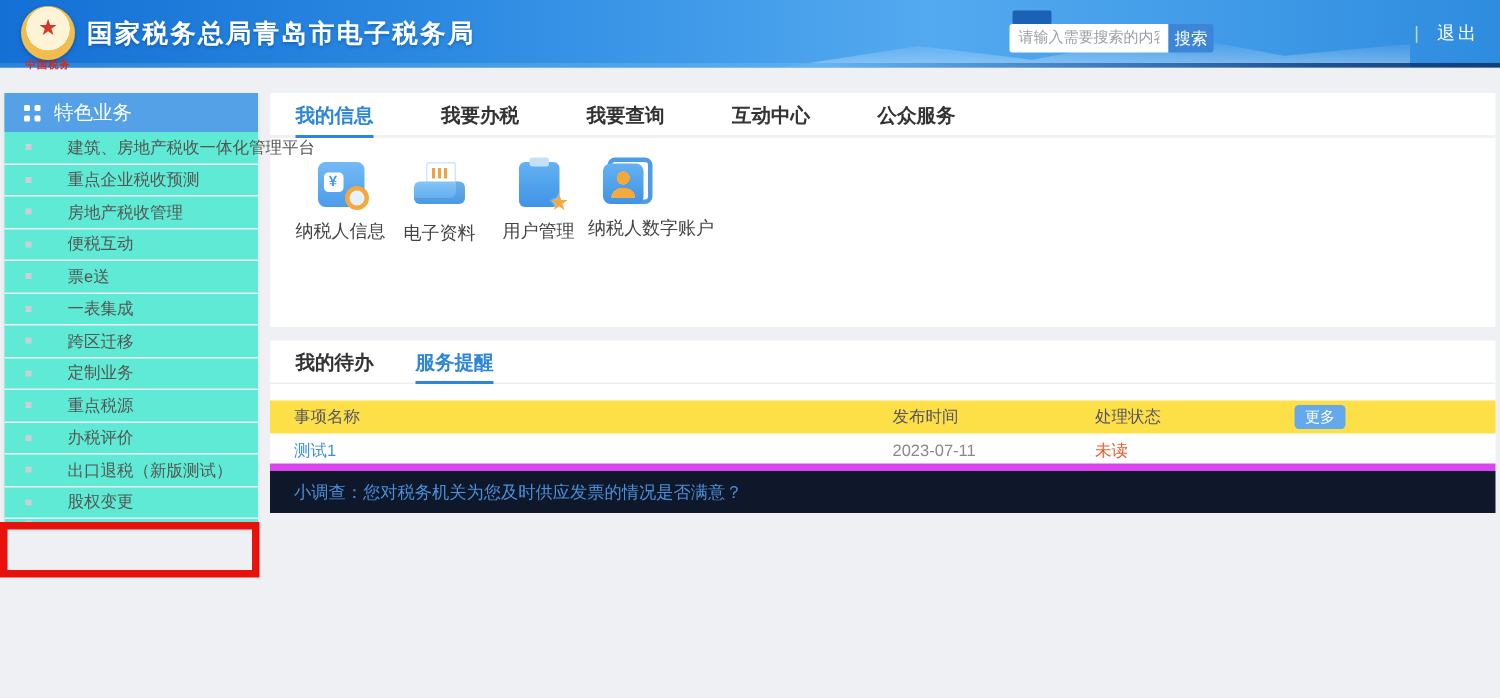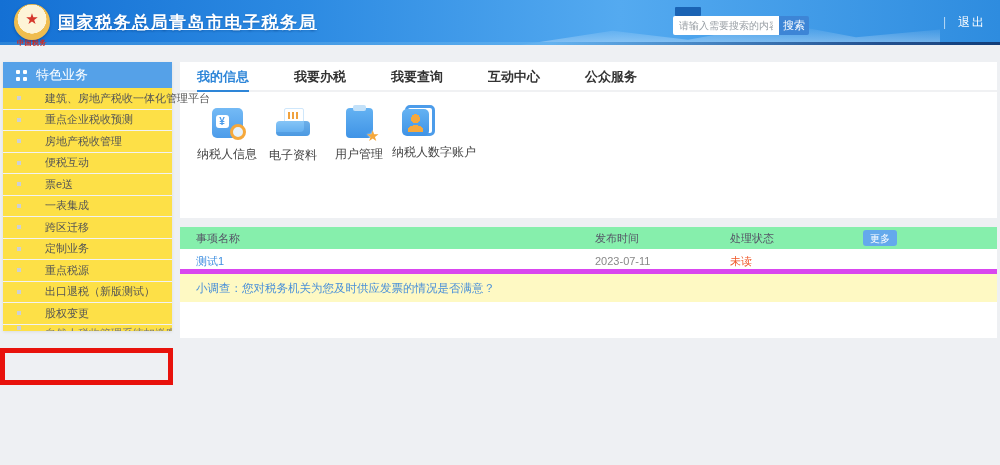--- a/index.html
+++ b/index.html
@@ -37,21 +37,21 @@
   .emblem::after {
     content:'★'; position:absolute; left:0; top:6px; width:100%;
     color:#d5372b; font-size:15px; line-height:18px; text-align:center;
   }
   .emblem-caption {
     margin-top:-2px; font-size:7px; font-weight:bold; color:#d32b20;
     letter-spacing:.5px; white-space:nowrap;
   }
   .app-title {
     position:absolute; left:58px; top:11px; color:#fff; font-size:17px; font-weight:bold;
-    letter-spacing:1.5px; text-shadow: 0 1px 2px rgba(0,60,130,.4); z-index:3;text-decoration:underline;
+    letter-spacing:1.5px; text-shadow: 0 1px 2px rgba(0,60,130,.4); z-index:3;
   }
   .search-tag {
     position:absolute; left:675px; top:7px; width:26px; height:9px;
     background:#1a63b4; border-radius:1px; z-index:3;
   }
   .search-input {
     position:absolute; left:673px; top:16px; width:106px; height:19px;
     border:none; outline:none; padding:0 6px; font-size:10px; color:#333;
     background:#fff; border-radius:2px 0 0 2px; z-index:3;
     font-family:"Liberation Sans","DejaVu Sans",sans-serif;
@@ -61,21 +61,21 @@
     position:absolute; left:779px; top:16px; width:30px; height:19px;
     border:none; background:#3d85d6; color:#fff; font-size:11px; border-radius:0 2px 2px 0;
     cursor:pointer; z-index:3; font-family:"Liberation Sans","DejaVu Sans",sans-serif;
   }
   .logout-wrap { position:absolute; right:14px; top:14px; color:#fff; font-size:12px; z-index:3; }
   .logout-wrap .sep { opacity:.65; margin-right:12px; font-weight:300; }
   .logout { color:#fff; text-decoration:none; cursor:pointer; letter-spacing:2px; }
 
   
   .sidebar {
-    position:absolute; left:3px; top:62px; width:169px; background:#fde047;
+    position:absolute; left:3px; top:62px; width:169px; background:#5eead4;
     box-shadow:0 1px 3px rgba(0,0,0,.08); z-index:5;
   }
   .sidebar-header {
     height:26px; background:#55a1e8; color:#fff; font-size:13px;
     display:flex; align-items:center; padding-left:13px; gap:9px;
   }
   .grid-icon { width:11px; height:11px; position:relative; flex:none; }
   .grid-icon::before {
     content:''; position:absolute; left:0; top:0; width:4px; height:4px;
     background:#fff; border-radius:1px;
@@ -180,41 +180,41 @@
     display:flex; gap:28px; padding:0 17px; height:29px; align-items:stretch;
     border-bottom:1px solid #ededed;
   }
   .todo-tabs .tab {
     font-size:13px; color:#333; font-weight:bold; line-height:29px; cursor:pointer;
     margin-bottom:-1px; border-bottom:2px solid transparent;
   }
   .todo-tabs .tab.active { color:#2e86d8; border-bottom-color:#2e86d8; }
 
   .tbl-head {
-    position:relative; height:22px; background:#86efac;
-    font-size:11px; color:#556; line-height:22px;
+    position:relative; height:22px; background:#fde047;
+    font-size:11px; color:#556; line-height:22px;margin-top:11px;
   }
   .tbl-head .c1, .tbl-row .c1 { position:absolute; left:16px; }
   .tbl-head .c2, .tbl-row .c2 { position:absolute; left:415px; }
   .tbl-head .c3, .tbl-row .c3 { position:absolute; left:550px; }
   .more-btn {
     position:absolute; left:683px; top:3px; width:34px; height:16px;
     background:#64a9ec; color:#fff; border:none; border-radius:3px;
     font-size:10px; line-height:15px; cursor:pointer;
     font-family:"Liberation Sans","DejaVu Sans",sans-serif;
   }
   .tbl-row {
     position:relative; height:25px; line-height:25px; font-size:11px;
     border-bottom:5px solid #d946ef;
   }
   .tbl-row .link { color:#3f8fe0; cursor:pointer; }
   .tbl-row .c2 { color:#888; }
   .tbl-row .status { color:#f0592a; }
   .survey {
-    height:28px; background:#fef9c3; display:flex; align-items:center;
+    height:28px; background:#0f172a; display:flex; align-items:center;
     padding-left:16px; font-size:11.5px; color:#4a90d9; cursor:pointer;text-align:center;
   }
 </style>
 </head>
 <body>
 
 <div class="header">
   <div class="logo">
     <div class="emblem"></div>
     <div class="emblem-caption">中国税务</div>
@@ -266,20 +266,24 @@
       <div class="side-item">
         <span class="bullet"></span>
         <span>定制业务</span>
       </div>
       <div class="side-item">
         <span class="bullet"></span>
         <span>重点税源</span>
       </div>
       <div class="side-item">
         <span class="bullet"></span>
+        <span>办税评价</span>
+      </div>
+      <div class="side-item">
+        <span class="bullet"></span>
         <span>出口退税（新版测试）</span>
       </div>
       <div class="side-item">
         <span class="bullet"></span>
         <span>股权变更</span>
       </div>
     </div>
   <div class="side-item clipped">
     <span class="bullet"></span>
     <span>自然人税收管理系统扣缴客户端下载</span>
@@ -312,20 +316,25 @@
         <div class="qlabel">用户管理</div>
       </div>
       <div class="qlink">
         <div class="qicon" data-icon="digital-account-icon"></div>
         <div class="qlabel">纳税人数字账户</div>
       </div>
     </div>
 </div>
 
 <div class="panel-todo">
+  <div class="todo-tabs">
+
+  <div class="tab">我的待办</div>
+      <div class="tab active">服务提醒</div>
+    </div>
   <div class="tbl-head">
     <span class="c1">事项名称</span>
     <span class="c2">发布时间</span>
     <span class="c3">处理状态</span>
     <button class="more-btn">更多</button>
   </div>
   <div>
 
   <div class="tbl-row">
         <span class="c1 link">测试1</span>

